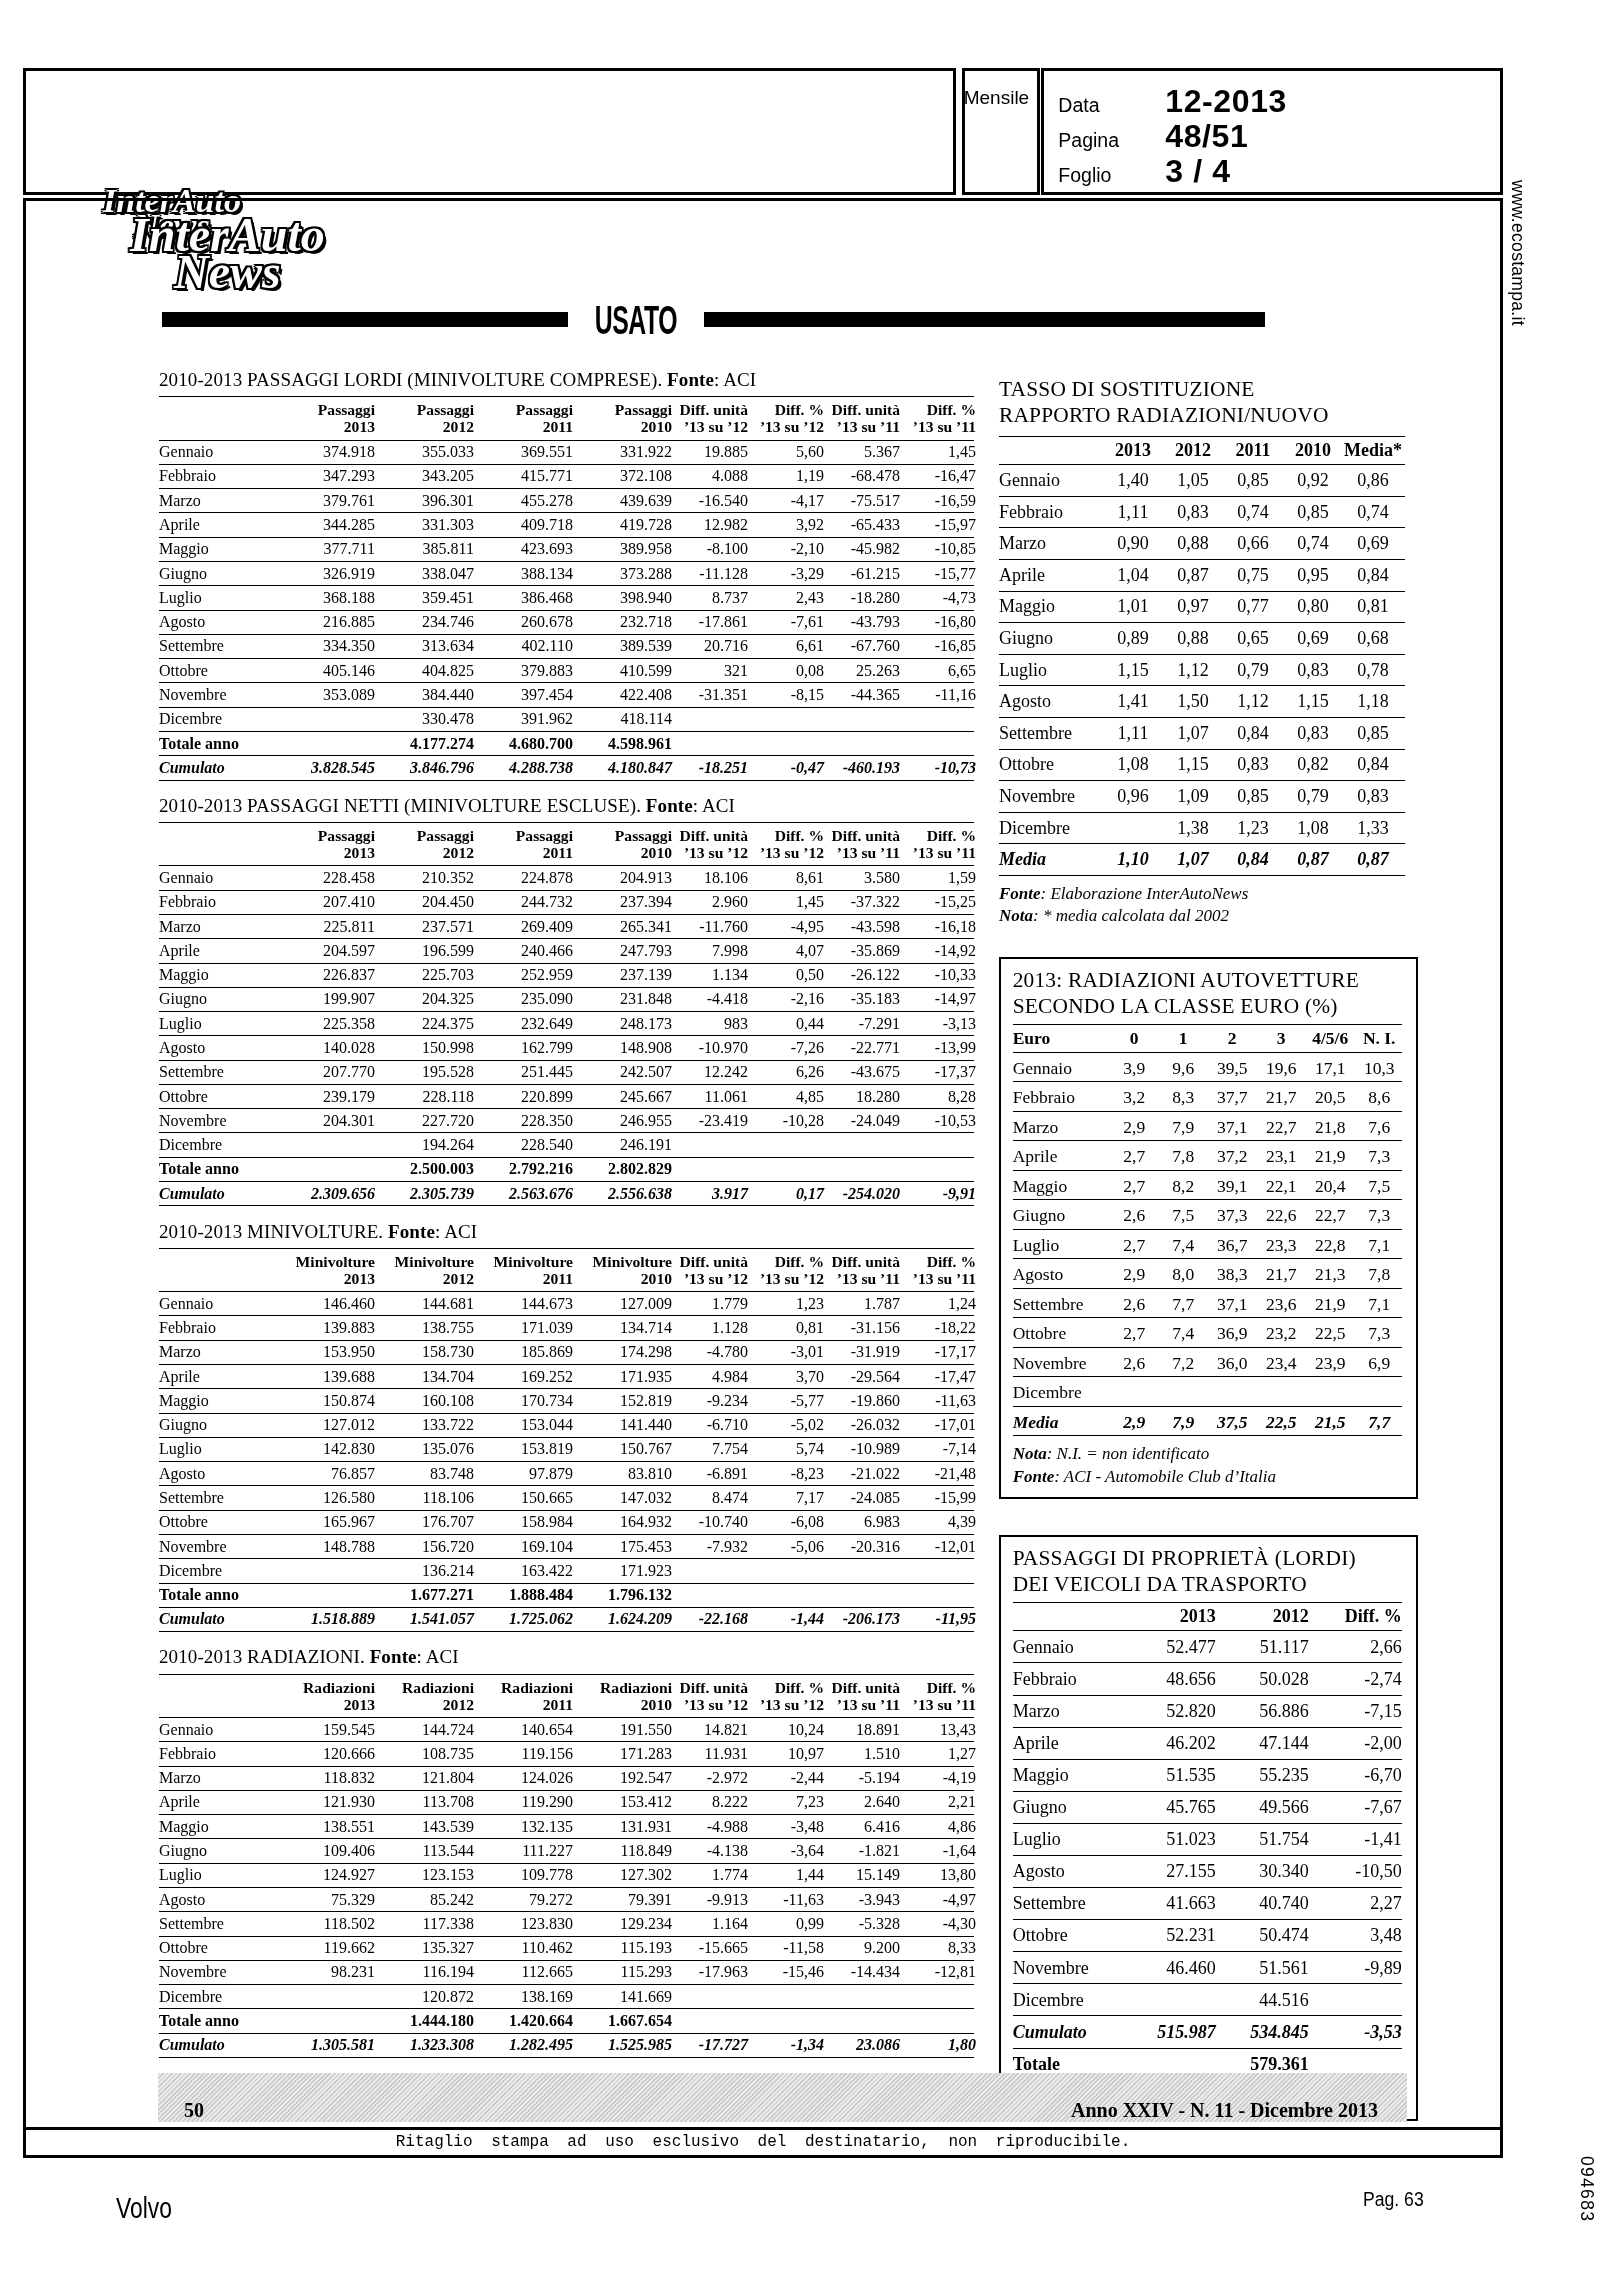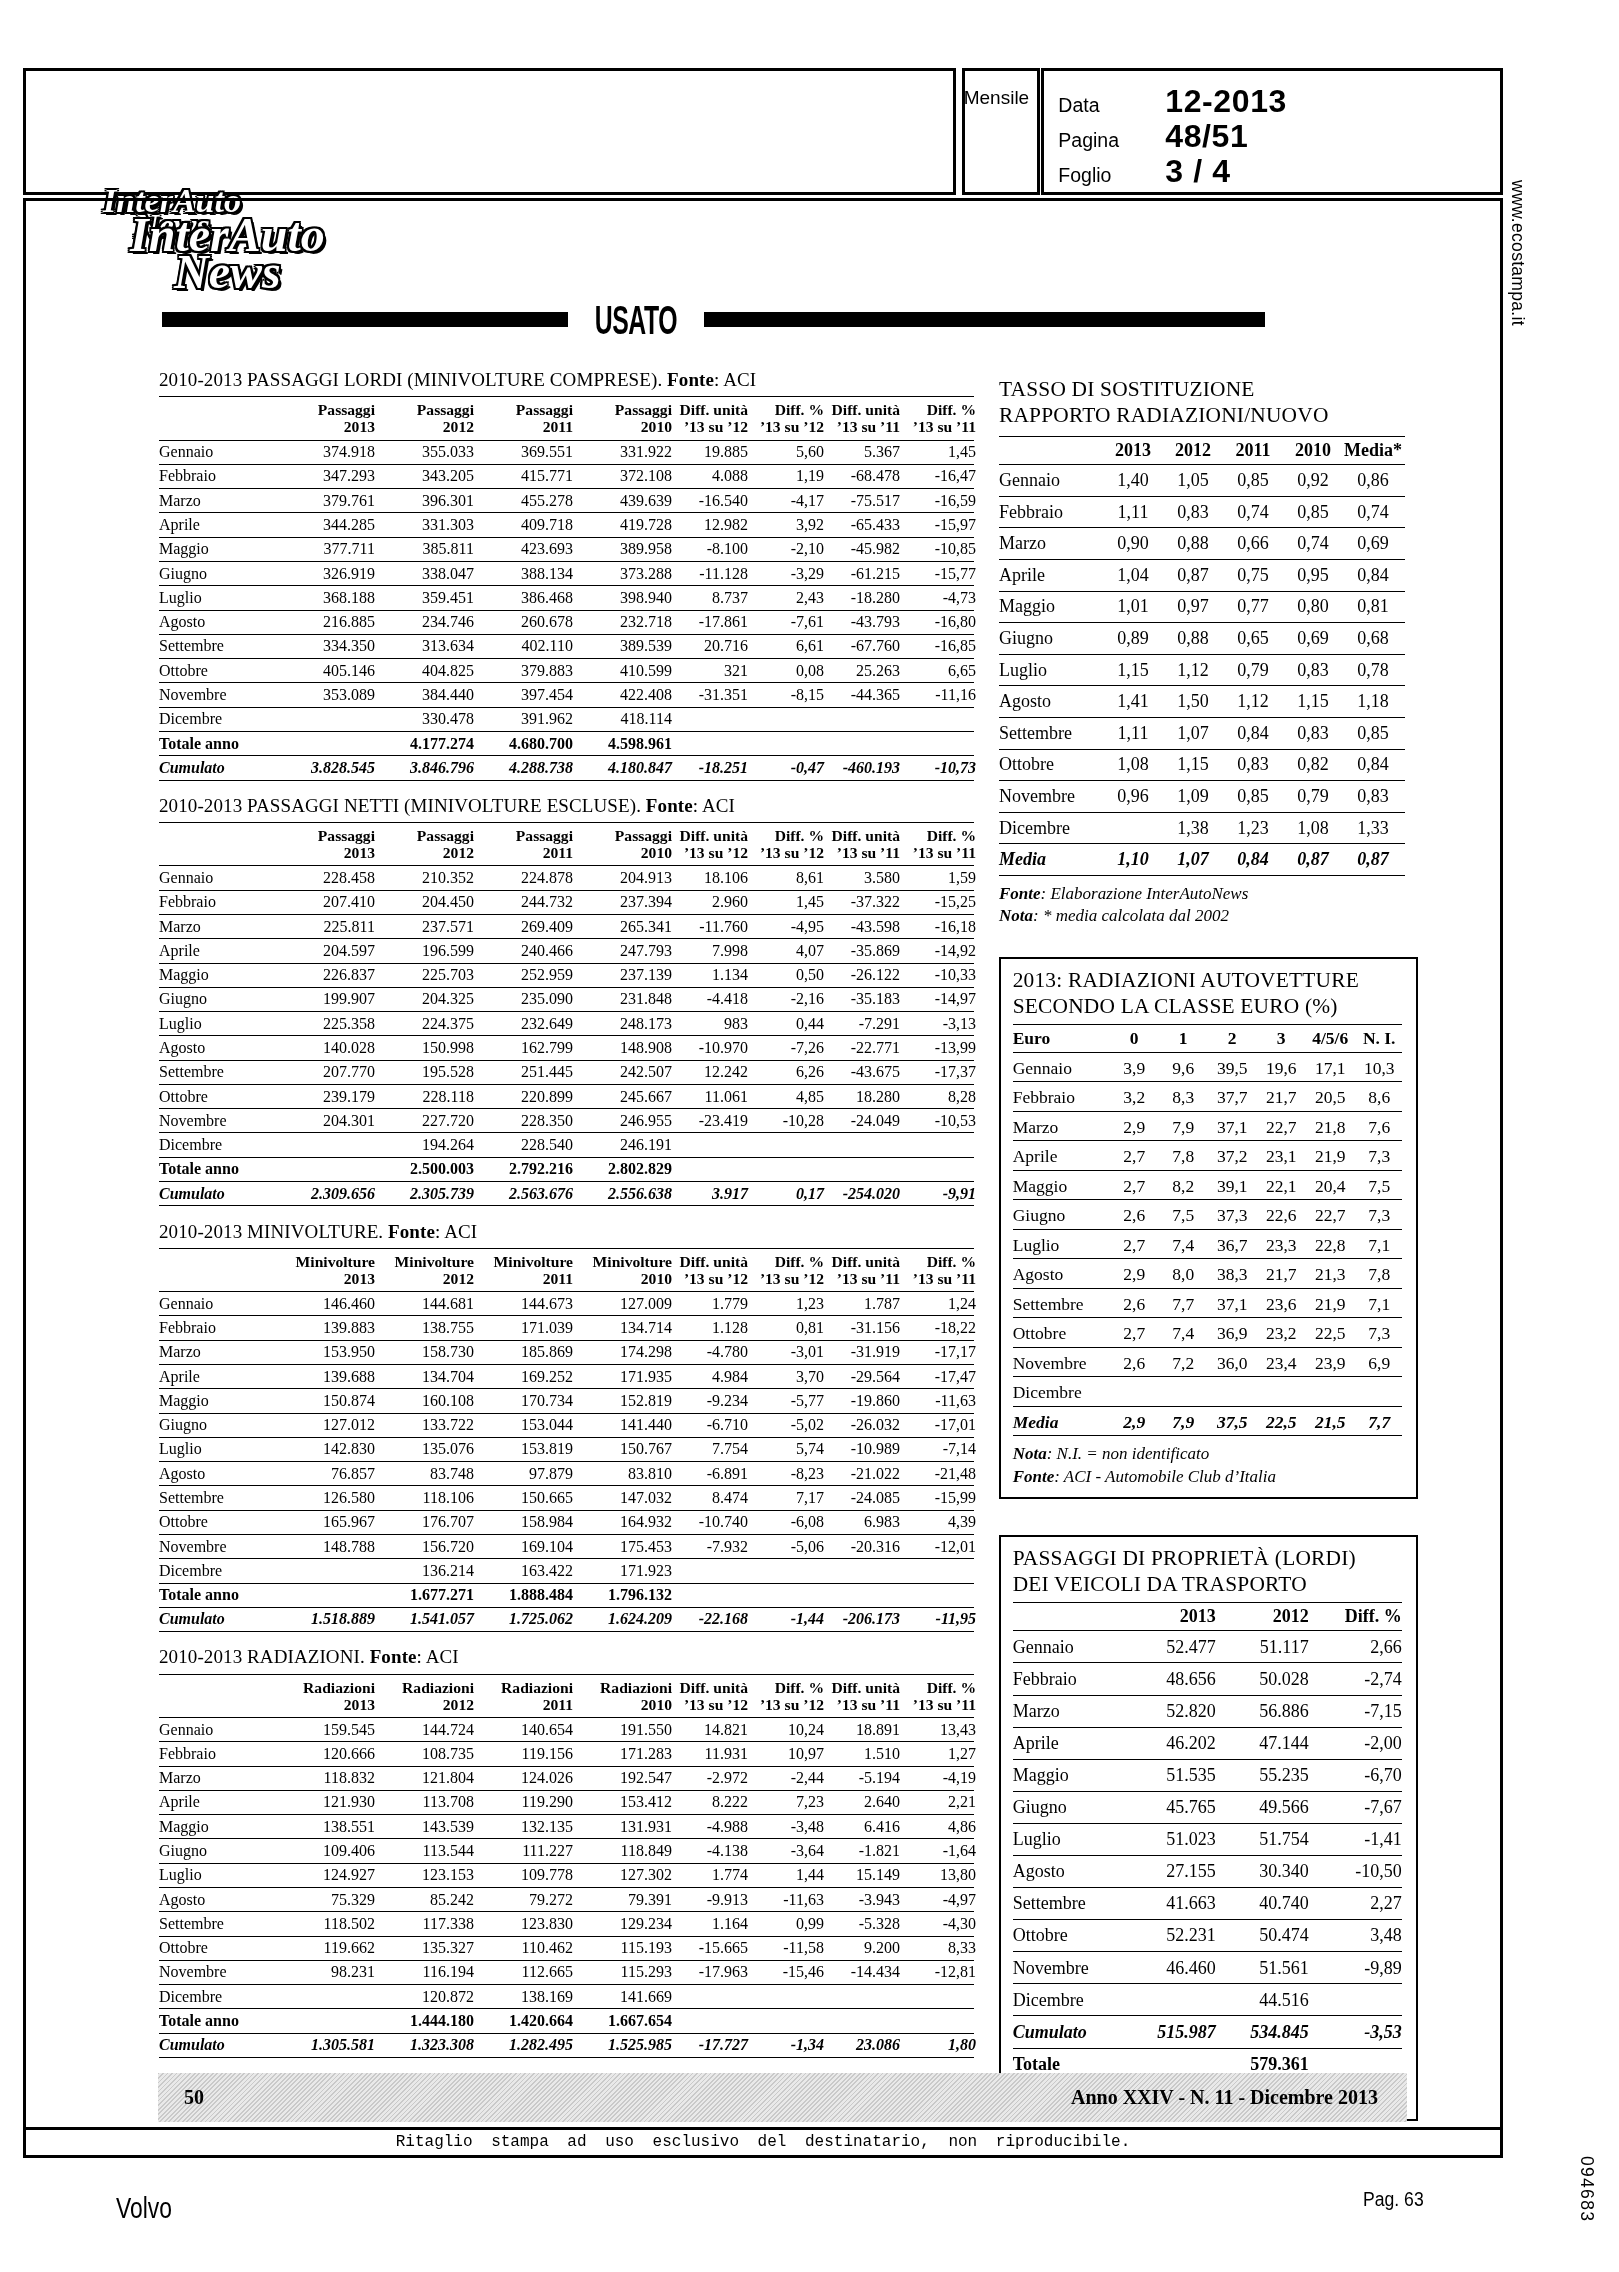--- a/index.html
+++ b/index.html
@@ -73,21 +73,21 @@
   .srcline{font-size:17px;font-style:italic;margin-top:7.8px;white-space:nowrap;}
   .srcline b{font-weight:bold;}
   .rbox{border:2.6px solid #000;box-sizing:border-box;padding:7.8px 11.7px 10.4px 11.7px;background:#fff;}
   #euro-box{margin-top:31px;width:419px;}
   #trasporto-box{margin-top:36px;width:419px;}
   #tasso-table{margin-top:7.8px;}
   .rbox .dtable{margin-top:5.2px;}
   
   #footer-band{position:absolute;left:158px;top:2073px;width:1249px;height:49px;
       background:repeating-linear-gradient(135deg,#c9c9c9 0 1.3px,#e9e9e9 1.3px 3.2px);
-      display:flex;align-items:center;justify-content:space-between;}
+      display:flex;align-items:flex-end;justify-content:space-between;}
   #footer-band .pageno{font-size:20px;font-weight:bold;margin-left:26px;}
   #footer-band .issue{font-size:20px;font-weight:bold;margin-right:29px;}
   #disclaimer-strip{position:absolute;left:23px;top:2127px;width:1480px;height:30.5px;
       border-left:3.9px solid #000;border-right:3.9px solid #000;border-top:3.2px solid #000;border-bottom:3.9px solid #000;
       box-sizing:border-box;background:#fff;display:flex;align-items:center;justify-content:center;}
   #disclaimer-strip .txt{font-family:"Liberation Mono","DejaVu Sans Mono",monospace;font-size:16px;
       word-spacing:9px;letter-spacing:0px;white-space:nowrap;}
   #brand{position:absolute;left:116px;top:2192px;font-family:"Liberation Sans",sans-serif;font-size:28.6px;
       transform:scaleX(0.8);transform-origin:left;}
   #pag{position:absolute;left:1363px;top:2188px;font-family:"Liberation Sans",sans-serif;font-size:20px;

